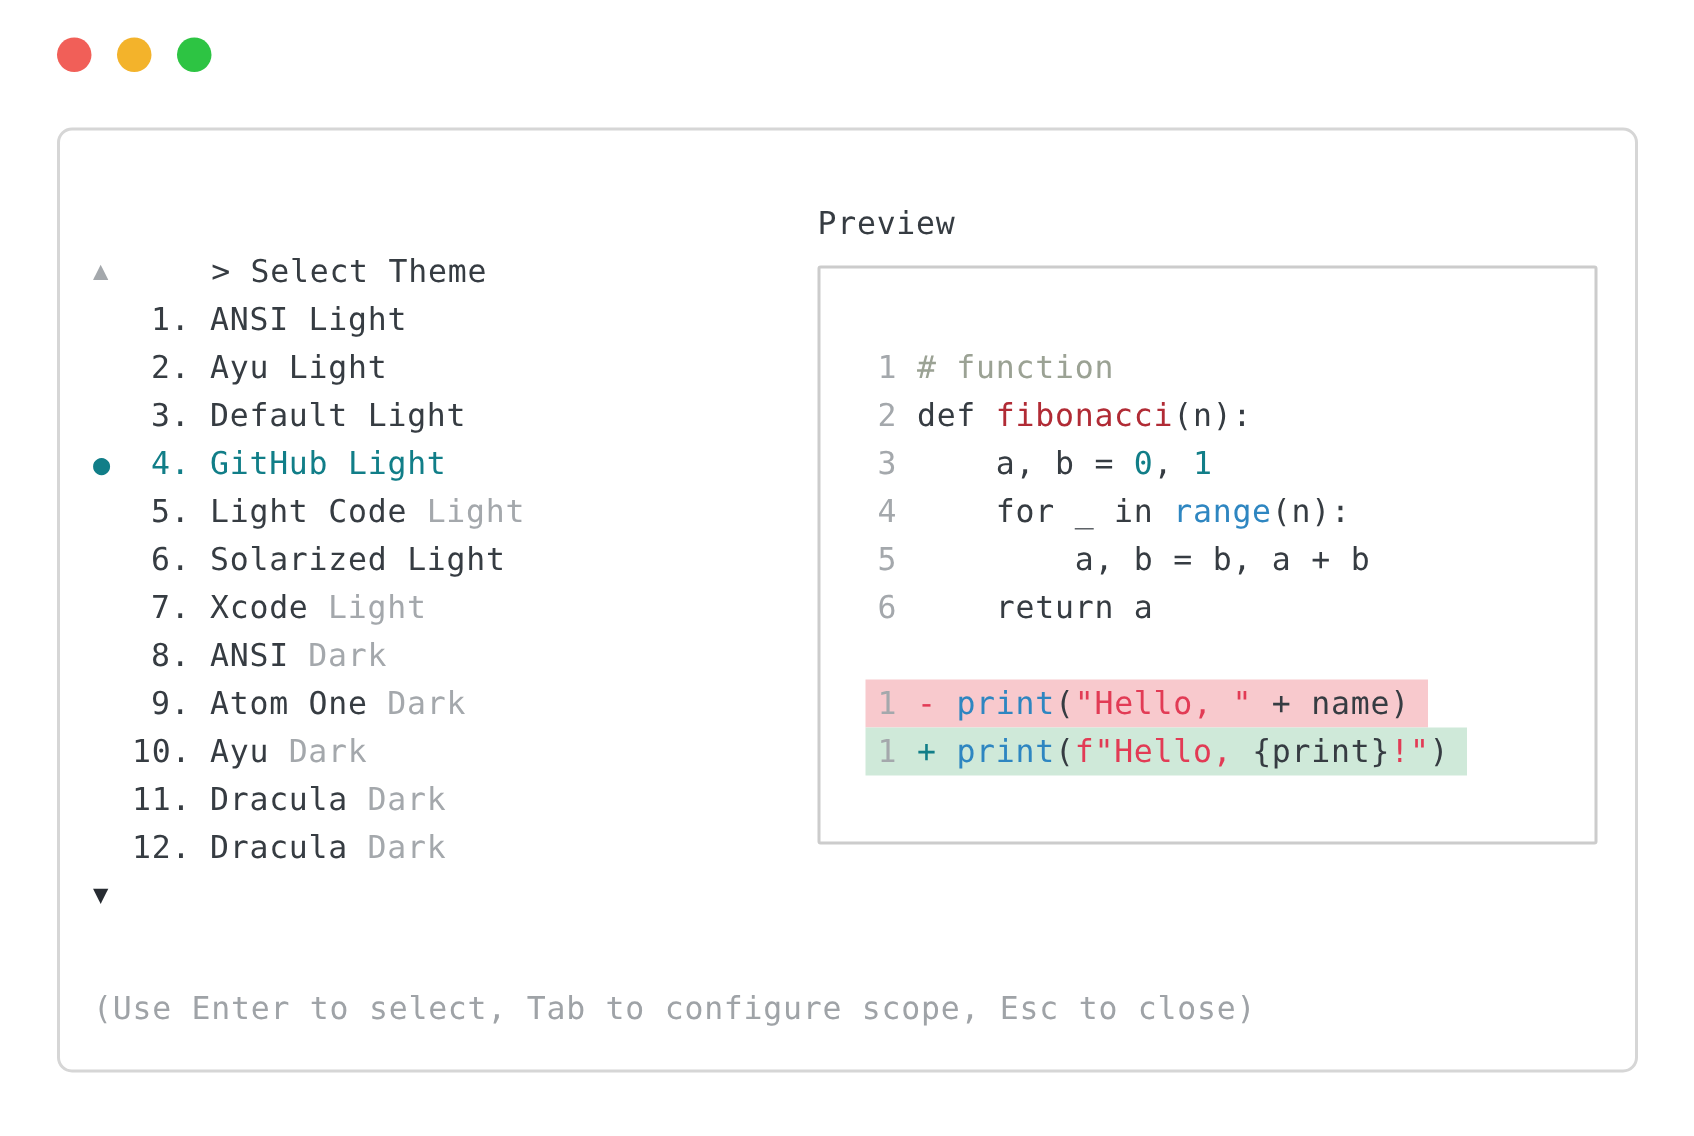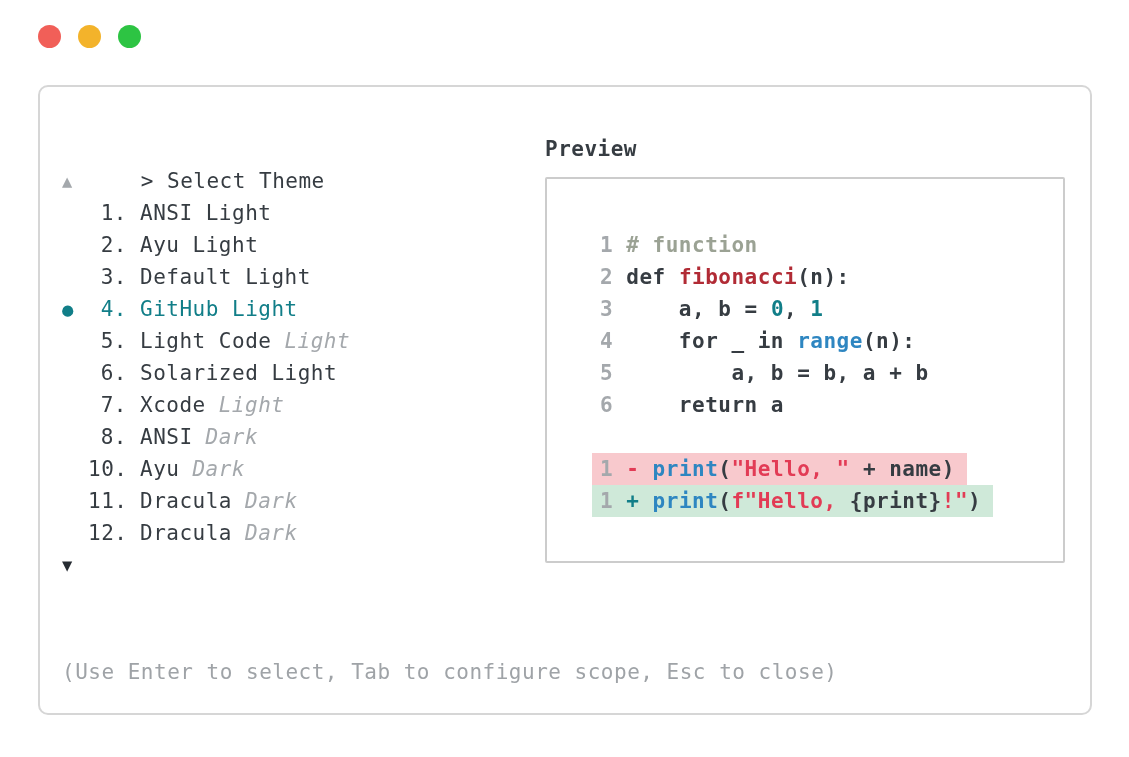--- a/index.html
+++ b/index.html
@@ -33,27 +33,27 @@
   .hdr .prompt{color:var(--dark);}
   .hdr .title{margin-left:13px;}
   .scroll-arrow{font-size:17px;}
   .arrow-up{color:var(--gray);}
   .arrow-down{color:#272c32;}
 
   .t-row{height:32px;line-height:32px;white-space:pre;cursor:default;}
   .t-row .bullet{display:inline-block;width:26px;color:var(--teal);font-size:19px;}
   .t-row .num{display:inline-block;width:39px;text-align:right;}
   .t-row .name{margin-left:13px;}
-  .t-row .suffix{margin-left:13px;color:var(--gray);font-style:italic;}
+  .t-row .suffix{margin-left:13px;color:var(--gray);}
   .t-row.sel .num,.t-row.sel .name{color:var(--teal);}
 
-  .right-col{position:absolute;left:505px;top:46px;font-weight:bold;}
+  .right-col{position:absolute;left:505px;top:46px;}
   .preview-label{height:32px;line-height:32px;}
   .preview-box{margin-top:12px;width:520px;height:386px;border:2px solid var(--pborder);
-    border-radius:2px;background:#fff;padding:50px 0 0 53px;overflow:hidden;}
+    border-radius:2px;background:#fff;padding:50px 0 0 38px;overflow:hidden;}
 
   .c-line{height:32px;line-height:32px;white-space:pre;}
   .line-inner{display:inline-block;white-space:pre;}
   .bg-red{background:var(--redbg);padding:0 12px 0 8px;margin-left:-8px;}
   .bg-green{background:var(--greenbg);padding:0 12px 0 8px;margin-left:-8px;}
   .ln{color:var(--gray);}
   .seg-d{color:var(--dark);}
   .seg-cm{color:var(--comment);}
   .seg-fn{color:var(--funcred);}
   .seg-s{color:var(--crimson);}
@@ -81,20 +81,21 @@
     <div class="line scroll-arrow arrow-up">▲</div>
     <div id="theme-list">
         <div class="t-row"><span class="bullet"></span><span class="num">1.</span><span class="name">ANSI Light</span></div>
         <div class="t-row"><span class="bullet"></span><span class="num">2.</span><span class="name">Ayu Light</span></div>
         <div class="t-row"><span class="bullet"></span><span class="num">3.</span><span class="name">Default Light</span></div>
         <div class="t-row sel"><span class="bullet">●</span><span class="num">4.</span><span class="name">GitHub Light</span></div>
         <div class="t-row"><span class="bullet"></span><span class="num">5.</span><span class="name">Light Code</span><span class="suffix">Light</span></div>
         <div class="t-row"><span class="bullet"></span><span class="num">6.</span><span class="name">Solarized Light</span></div>
         <div class="t-row"><span class="bullet"></span><span class="num">7.</span><span class="name">Xcode</span><span class="suffix">Light</span></div>
         <div class="t-row"><span class="bullet"></span><span class="num">8.</span><span class="name">ANSI</span><span class="suffix">Dark</span></div>
+        <div class="t-row"><span class="bullet"></span><span class="num">9.</span><span class="name">Atom One</span><span class="suffix">Dark</span></div>
         <div class="t-row"><span class="bullet"></span><span class="num">10.</span><span class="name">Ayu</span><span class="suffix">Dark</span></div>
         <div class="t-row"><span class="bullet"></span><span class="num">11.</span><span class="name">Dracula</span><span class="suffix">Dark</span></div>
         <div class="t-row"><span class="bullet"></span><span class="num">12.</span><span class="name">Dracula</span><span class="suffix">Dark</span></div>
       </div>
     <div class="line scroll-arrow arrow-down">▼</div>
   </div>
 
   <div class="right-col">
     <div class="preview-label">Preview</div>
     <div class="preview-box">

